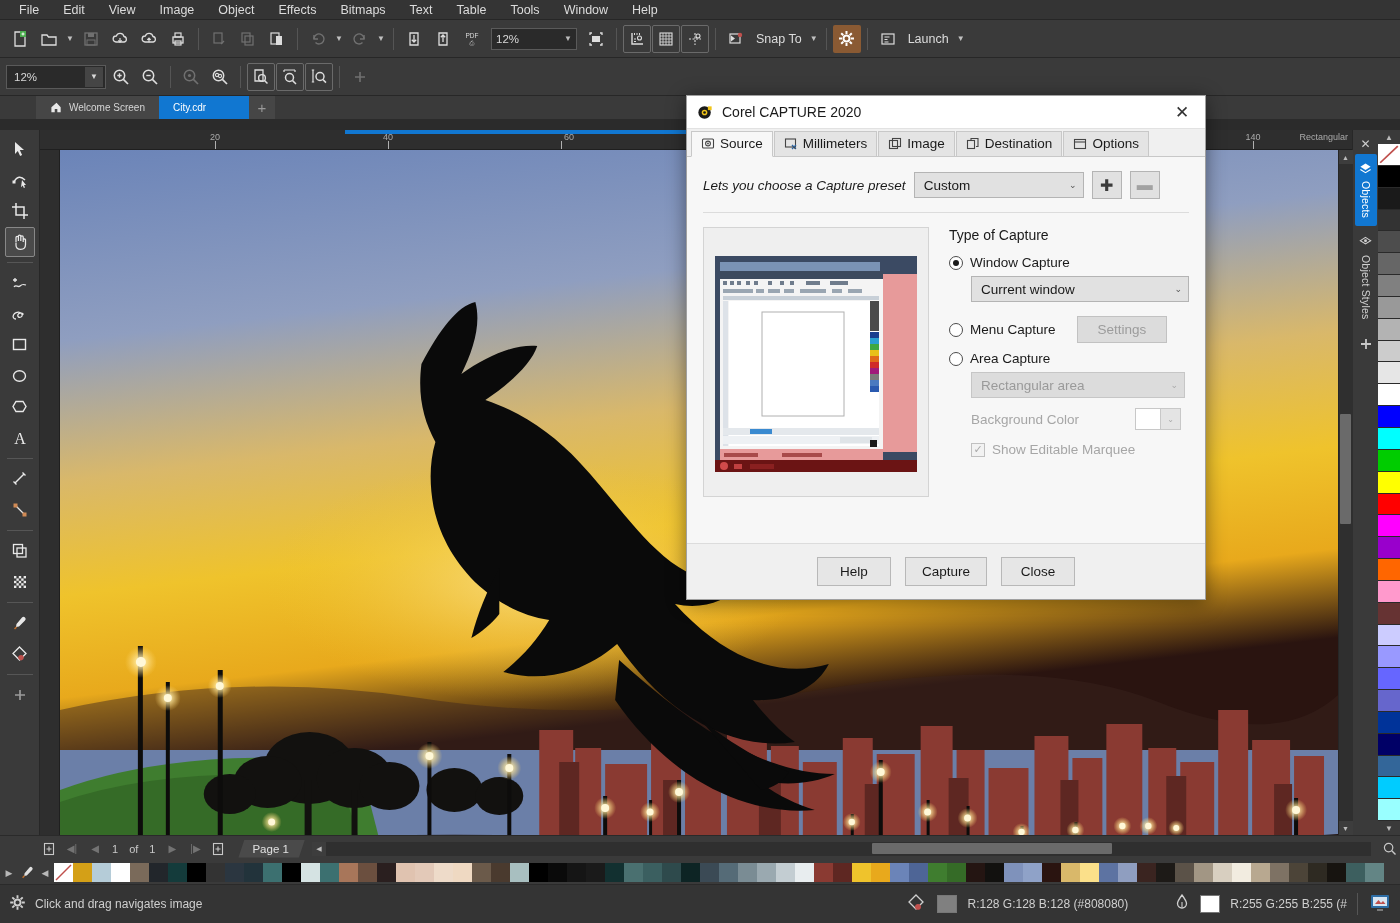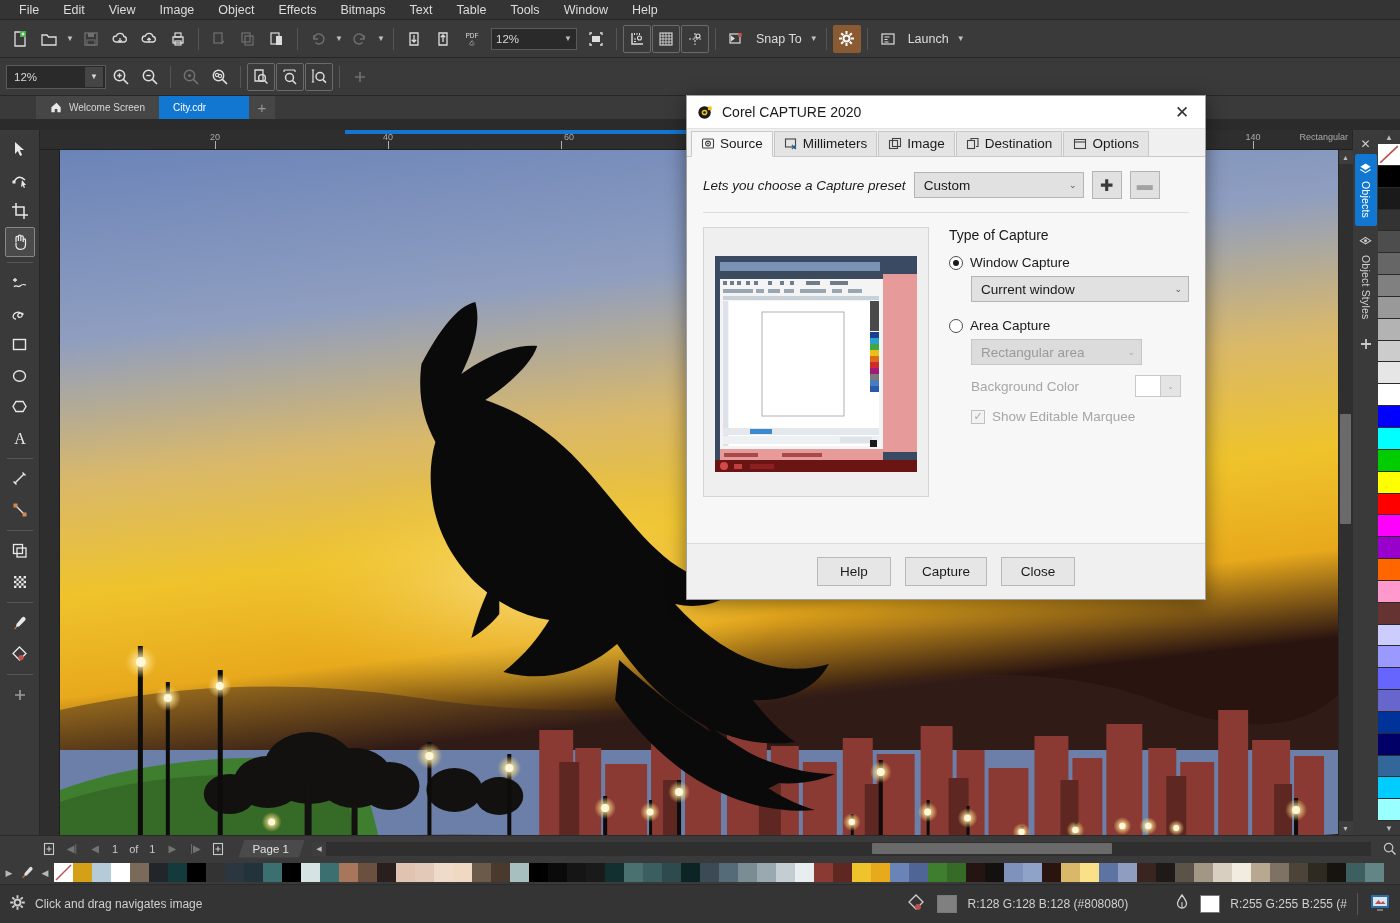--- a/index.html
+++ b/index.html
@@ -280,21 +280,21 @@
   .radio {
     width:14px;height:14px;border:1px solid #4c4c4c;border-radius:50%;
     background:#fff; position:relative; flex:none; cursor:default;
   }
   .radio.on::after {
     content:''; position:absolute; left:3px; top:3px;
     width:6px;height:6px;border-radius:50%;background:#1a1a1a;
   }
   .radio-lbl { font-size:13.5px; color:#1a1a1a; }
   .win-sel { width:218px; margin:3px 0 14px 22px; }
-  .area-sel { width:171px; margin:3px 0 10px 22px; }
+  .area-sel { width:214px; margin:3px 0 10px 22px; }
   .btn-settings {
     margin-left:14px; padding:5px 20px; background:#dcdcdc;
     border:1px solid #c2c2c2; font-size:13.5px; color:#9c9c9c; cursor:default;
   }
   .bgrow { display:flex; align-items:center; margin-left:22px; gap:8px; }
   .bg-lbl { font-size:13.5px; color:#a6a6a6; }
   .bg-swatch { width:26px;height:22px;background:#fff;border:1px solid #c8c8c8; }
   .bg-drop { width:20px;height:22px;background:#e4e4e4;border:1px solid #c8c8c8;
     border-left:none; display:flex;align-items:center;justify-content:center;font-size:8px;color:#aaa; }
   .chkrow { display:flex; align-items:center; gap:7px; margin:12px 0 0 22px; }
@@ -1244,22 +1244,27 @@
 
         <div class="radio-row">
           <span class="radio on"></span>
           <span class="radio-lbl">Window Capture</span>
         </div>
         <div class="sel win-sel">
           <span>Current window</span>
           <span class="chev">⌄</span>
         </div>
 
-
-        <div class="radio-row" style="margin-top:16px;">
+        <div class="radio-row">
+          <span class="radio"></span>
+          <span class="radio-lbl">Menu Capture</span>
+          <span class="btn-settings">Settings</span>
+        </div>
+
+        <div class="radio-row" style="margin-top:8px;">
           <span class="radio"></span>
           <span class="radio-lbl">Area Capture</span>
         </div>
         <div class="sel disabled area-sel">
           <span>Rectangular area</span>
           <span class="chev">⌄</span>
         </div>
 
         <div class="bgrow">
           <span class="bg-lbl">Background Color</span>

